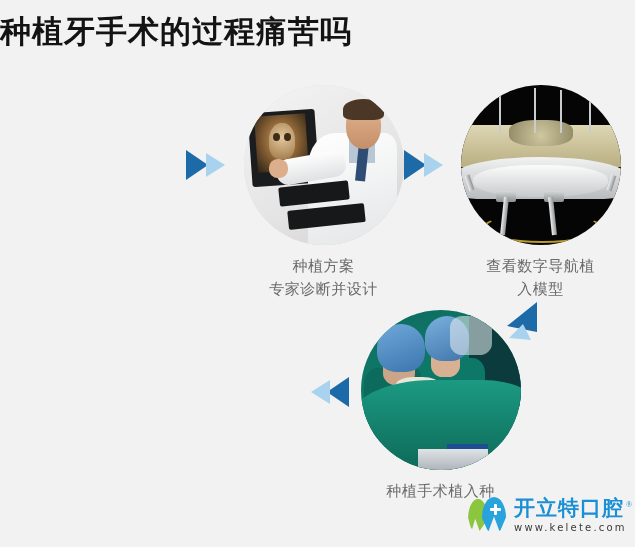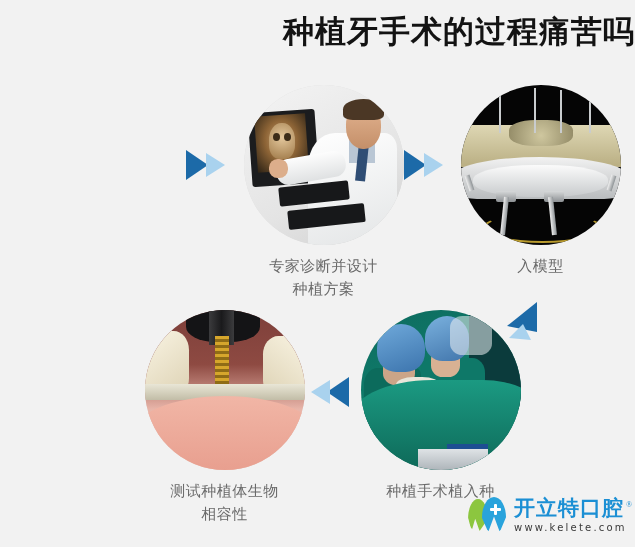--- a/index.html
+++ b/index.html
@@ -8,21 +8,21 @@
     background:#f2f2f2;
     font-family:"DejaVu Sans","Liberation Sans",sans-serif;
     overflow:hidden;
     position:relative;
   }
   #infographic{position:relative;width:635px;height:547px;}
 
   
   .title{
     position:absolute;left:0;top:8px;width:635px;
-    text-align:right;
+    text-align:left;
     font-size:31px;
     font-weight:bold;
     letter-spacing:1px;
     color:#131313;
     line-height:46px;
     white-space:nowrap;
   }
 
   
   .step{position:absolute;}
@@ -206,22 +206,22 @@
       <div class="dr-shirt"></div>
       <div class="dr-tie"></div>
       <div class="dr-face"></div>
       <div class="dr-hair"></div>
       <div class="dr-arm"></div>
       <div class="dr-hand"></div>
       <div class="dr-kb1"></div>
       <div class="dr-kb2"></div>
     </div>
     <div class="caption">
+      <div>种植方案</div>
       <div>专家诊断并设计</div>
-      <div>种植方案</div>
     </div>
   </div>
 
   <div class="arrow" style="left:404px;top:148px;width:40px;height:34px;">
     <svg width="40" height="34" viewBox="0 0 40 34">
       <polygon points="0,2 22,17 0,32" fill="#1c6aa8"></polygon>
       <polygon points="20,5 39,17 20,29" fill="#a9d2ee"></polygon>
     </svg>
   </div>
 
@@ -238,48 +238,32 @@
       <div class="md-gum2"></div>
       <div class="md-post" style="left:4%;top:56%;height:10%;transform:rotate(-18deg);"></div>
       <div class="md-post" style="right:4%;top:56%;height:10%;transform:rotate(18deg);"></div>
       <div class="md-plate" style="left:22%;top:66%;width:13%;height:7%;"></div>
       <div class="md-plate" style="left:52%;top:66%;width:13%;height:7%;"></div>
       <div class="md-post" style="left:26%;top:70%;height:24%;transform:rotate(6deg);"></div>
       <div class="md-post" style="left:56%;top:70%;height:24%;transform:rotate(-6deg);"></div>
       <div class="md-arch"></div>
     </div>
     <div class="caption">
+      <div>查看数字导航植</div>
       <div>入模型</div>
     </div>
   </div>
 
   <div class="arrow" style="left:501px;top:296px;width:42px;height:48px;">
     <svg width="42" height="48" viewBox="0 0 42 48">
       <polygon points="36,6 36,36 6,30" fill="#1c6aa8"></polygon>
       <polygon points="22,28 30,44 8,42" fill="#a9d2ee"></polygon>
     </svg>
   </div>
 
-  <div class="step" style="left:137px;top:310px;width:175px;">
-    <div class="circle" style="width:160px;height:160px;margin:0 auto;">
-      <div class="ph im-bg"></div>
-      <div class="im-dark"></div>
-      <div class="im-drill"></div>
-      <div class="im-toothl"></div>
-      <div class="im-toothr"></div>
-      <div class="im-screw"></div>
-      <div class="im-screwtip"></div>
-      <div class="im-band"></div>
-      <div class="im-gum"></div>
-    </div>
-    <div class="caption">
-      <div>测试种植体生物</div>
-      <div>相容性</div>
-    </div>
-  </div>
 
   <div class="arrow" style="left:308px;top:375px;width:42px;height:34px;">
     <svg width="42" height="34" viewBox="0 0 42 34">
       <polygon points="41,2 19,17 41,32" fill="#1c6aa8"></polygon>
       <polygon points="22,5 3,17 22,29" fill="#a9d2ee"></polygon>
     </svg>
   </div>
 
   <div class="step" style="left:353px;top:310px;width:175px;">
     <div class="circle" style="width:160px;height:160px;margin:0 auto;">

